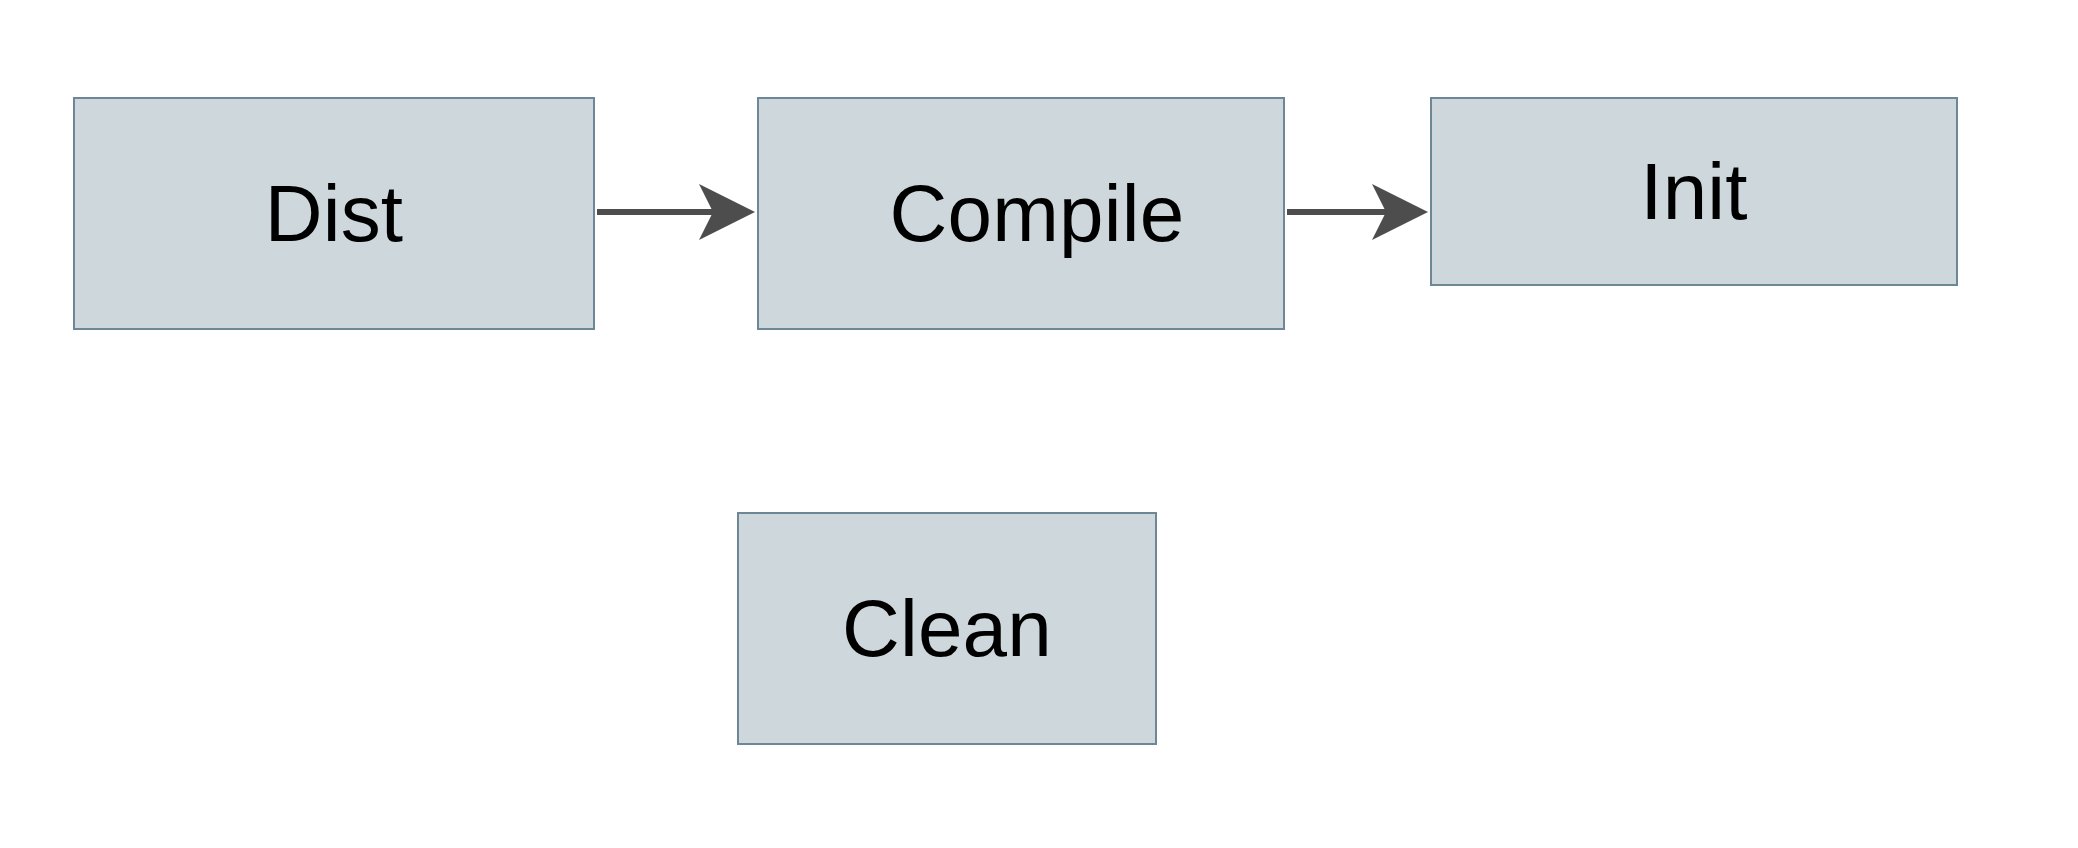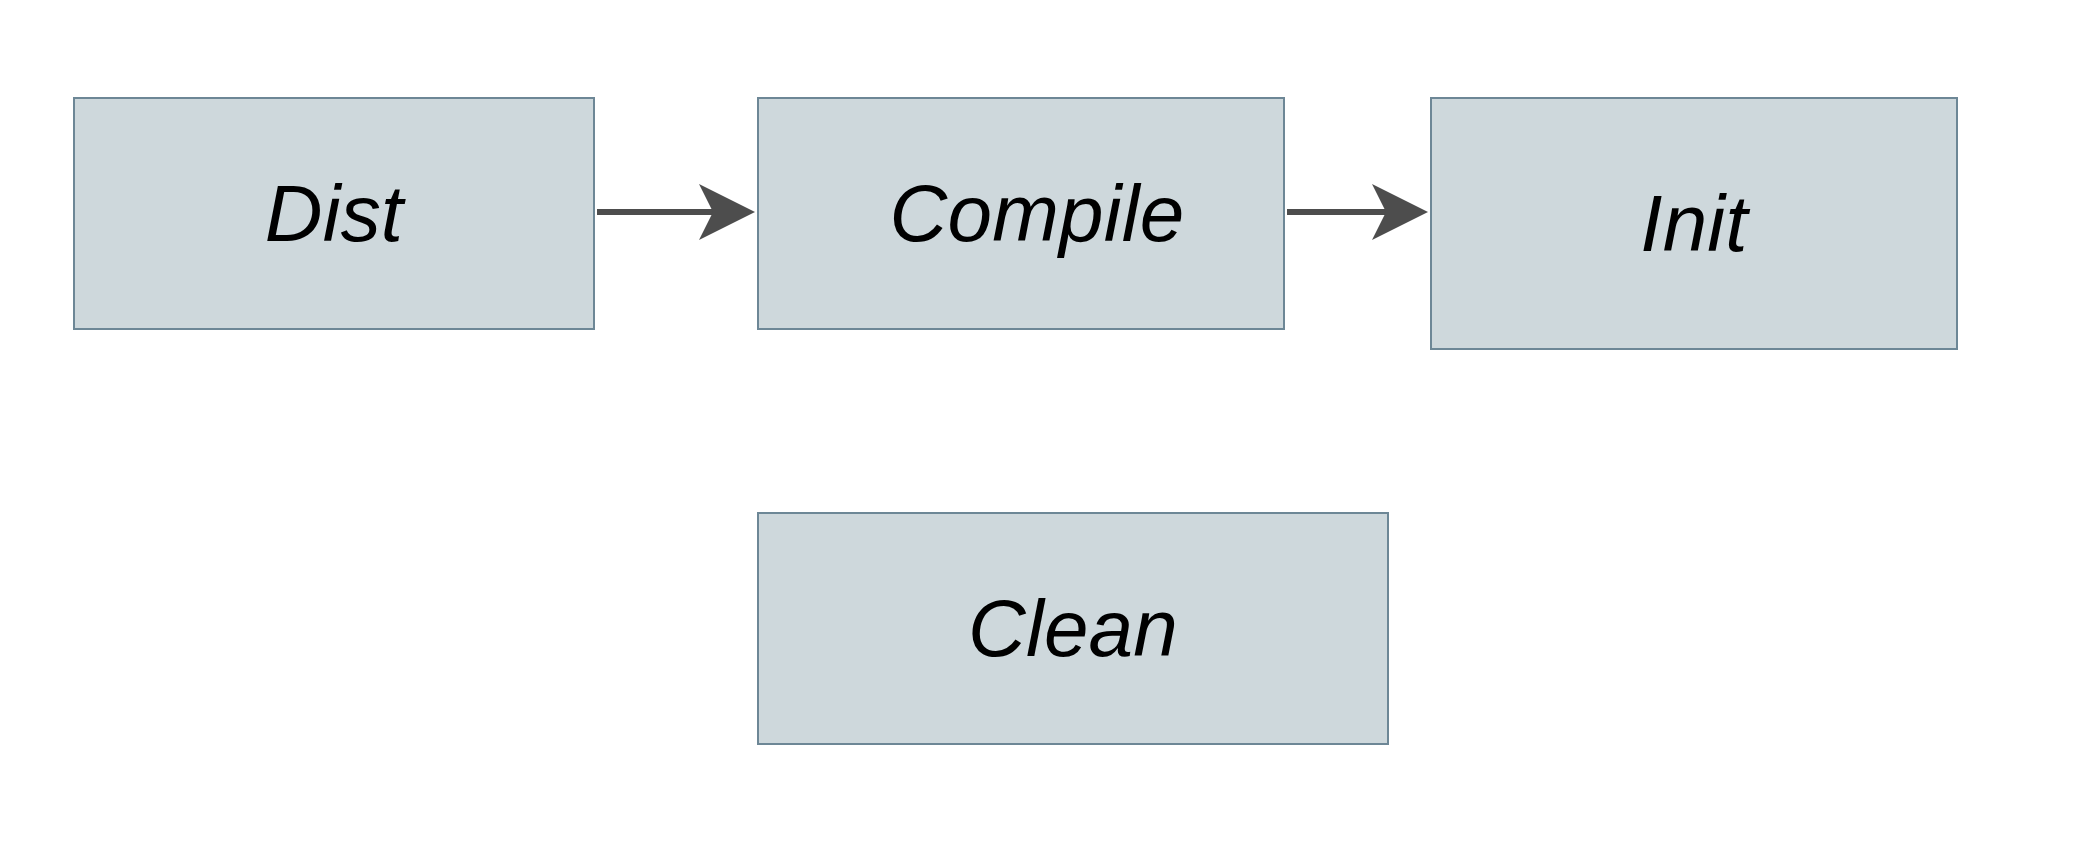--- a/index.html
+++ b/index.html
@@ -28,35 +28,34 @@
   }
   .node-label {
     font-family: "Liberation Sans", sans-serif;
     font-size: 80px;
     font-weight: 400;
     color: #000000;
     line-height: 1;
     letter-spacing: 0.2px;
     white-space: nowrap;
     user-select: none;
-    font-style: italic;
   }
   .edge-layer {
     position: absolute;
     left: 0;
     top: 0;
     width: 2078px;
     height: 848px;
     pointer-events: none;
   }
   
   #node-dist    { left: 73px;   top: 97px;  width: 522px; height: 233px; }
   #node-compile { left: 757px;  top: 97px;  width: 528px; height: 233px; padding-left: 32px; }
-  #node-init    { left: 1430px; top: 97px;  width: 528px; height: 253px; }
-  #node-clean   { left: 757px;  top: 512px; width: 632px; height: 233px; }
+  #node-init    { left: 1430px; top: 97px;  width: 528px; height: 189px; }
+  #node-clean   { left: 737px;  top: 512px; width: 420px; height: 233px; }
 </style>
 </head>
 <body>
 
 <div id="canvas">
 
   <svg class="edge-layer" viewBox="0 0 2078 848" width="2078" height="848" xmlns="http://www.w3.org/2000/svg">
 
     <g>
       <line x1="597" y1="212" x2="718" y2="212" stroke="#4d4d4d" stroke-width="6" stroke-linecap="butt"></line>

